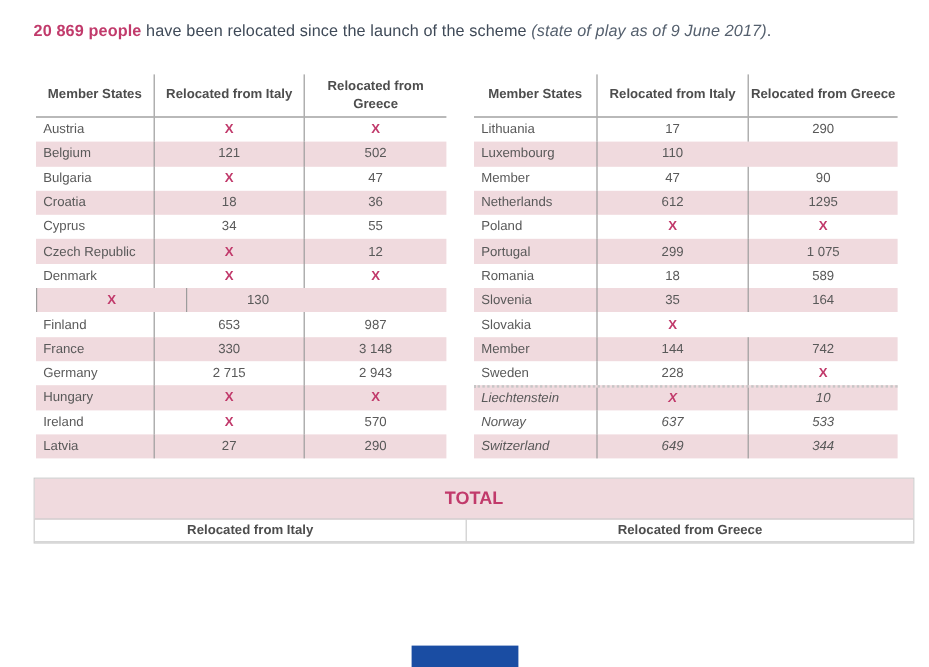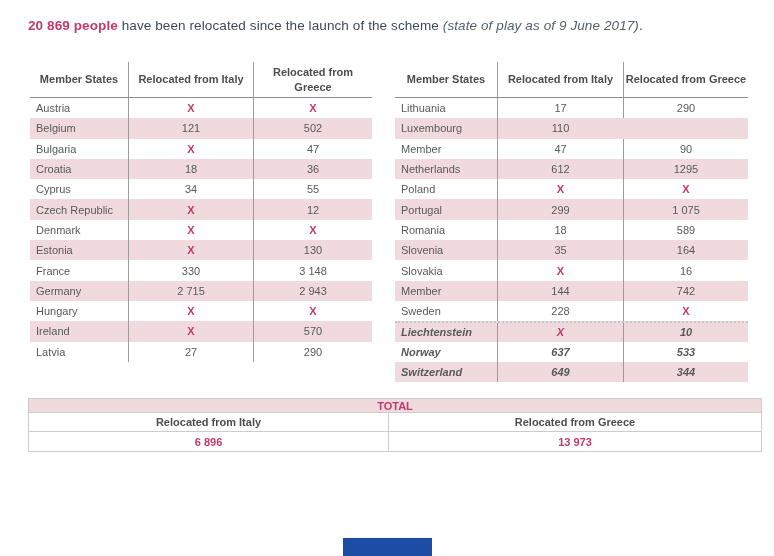--- a/index.html
+++ b/index.html
@@ -25,32 +25,32 @@
   }
   .trow { display:flex; height:20.3px; box-sizing:border-box; }
   .tbody .trow:nth-child(even) { background:#f0dade; }
   .tcell {
     display:flex; align-items:center; font-size:11px; color:#595959; box-sizing:border-box;
   }
   .hcell.mid, .hcell.last, .tcell.mid, .tcell.last { border-left:1px solid #9c9c9c; }
   .tcell.name { padding-left:6px; }
   .tcell.num  { justify-content:center; }
   .tcell.xmark { color:#c13a6b; font-weight:bold; }
-  .trow.italic .tcell { font-style:italic;font-weight:bold; }
+  .trow.italic .tcell { font-style:italic; }
   .trow.dotted { border-top:2px dotted #c6c6c6; }
 
   #left-table  .col0 { width:98px; }  #left-table  .col1 { width:125px; } #left-table  .col2 { width:119px; }
   #right-table .col0 { width:102px; } #right-table .col1 { width:126px; } #right-table .col2 { width:125px; }
 
   
   #total-table { position:absolute; left:28px; top:398px; width:734px; border:1px solid #cccccc; box-sizing:border-box; }
   .total-header {
-    height:14px; background:#f0dade; border-bottom:1px solid #cccccc;
+    height:34px; background:#f0dade; border-bottom:1px solid #cccccc;
     display:flex; align-items:center; justify-content:center;
-    font-size:11px; font-weight:bold; color:#c13a6b; box-sizing:border-box;
+    font-size:15px; font-weight:bold; color:#c13a6b; box-sizing:border-box;
   }
   .total-row { display:flex; height:19px; box-sizing:border-box; }
   .total-row.labels { border-bottom:1px solid #cccccc; }
   .total-cell {
     display:flex; align-items:center; justify-content:center;
     font-size:11px; font-weight:bold; box-sizing:border-box;
   }
   .total-cell.cleft  { width:359px; }
   .total-cell.cright { flex:1; border-left:1px solid #cccccc; }
   .total-row.labels .total-cell { color:#4d4d4d; }
@@ -104,23 +104,27 @@
           <div class="tcell name col0">Czech Republic</div>
           <div class="tcell num col1 mid xmark">X</div>
           <div class="tcell num col2 last">12</div>
         </div>
         <div class="trow">
           <div class="tcell name col0">Denmark</div>
           <div class="tcell num col1 mid xmark">X</div>
           <div class="tcell num col2 last xmark">X</div>
         </div>
         <div class="trow">
-          <div class="tcell name col0">Estonia</div>
           <div class="tcell num col1 mid xmark">X</div>
           <div class="tcell num col2 last">130</div>
+        </div>
+        <div class="trow">
+          <div class="tcell name col0">Finland</div>
+          <div class="tcell num col1 mid">653</div>
+          <div class="tcell num col2 last">987</div>
         </div>
         <div class="trow">
           <div class="tcell name col0">France</div>
           <div class="tcell num col1 mid">330</div>
           <div class="tcell num col2 last">3 148</div>
         </div>
         <div class="trow">
           <div class="tcell name col0">Germany</div>
           <div class="tcell num col1 mid">2 715</div>
           <div class="tcell num col2 last">2 943</div>
@@ -185,21 +189,20 @@
           <div class="tcell num col2 last">589</div>
         </div>
         <div class="trow">
           <div class="tcell name col0">Slovenia</div>
           <div class="tcell num col1 mid">35</div>
           <div class="tcell num col2 last">164</div>
         </div>
         <div class="trow">
           <div class="tcell name col0">Slovakia</div>
           <div class="tcell num col1 mid xmark">X</div>
-          <div class="tcell num col2 last">16</div>
         </div>
         <div class="trow">
           <div class="tcell name col0">Member</div>
           <div class="tcell num col1 mid">144</div>
           <div class="tcell num col2 last">742</div>
         </div>
         <div class="trow">
           <div class="tcell name col0">Sweden</div>
           <div class="tcell num col1 mid">228</div>
           <div class="tcell num col2 last xmark">X</div>
@@ -221,21 +224,17 @@
         </div>
       </div>
   </div>
 
   <div id="total-table">
     <div class="total-header">TOTAL</div>
     <div class="total-row labels">
       <div class="total-cell cleft">Relocated from Italy</div>
       <div class="total-cell cright">Relocated from Greece</div>
     </div>
-    <div class="total-row values">
-      <div class="total-cell cleft">6 896</div>
-      <div class="total-cell cright">13 973</div>
-    </div>
   </div>
 
   <div class="eu-logo"></div>
 
 </div>
 
 </body></html>

